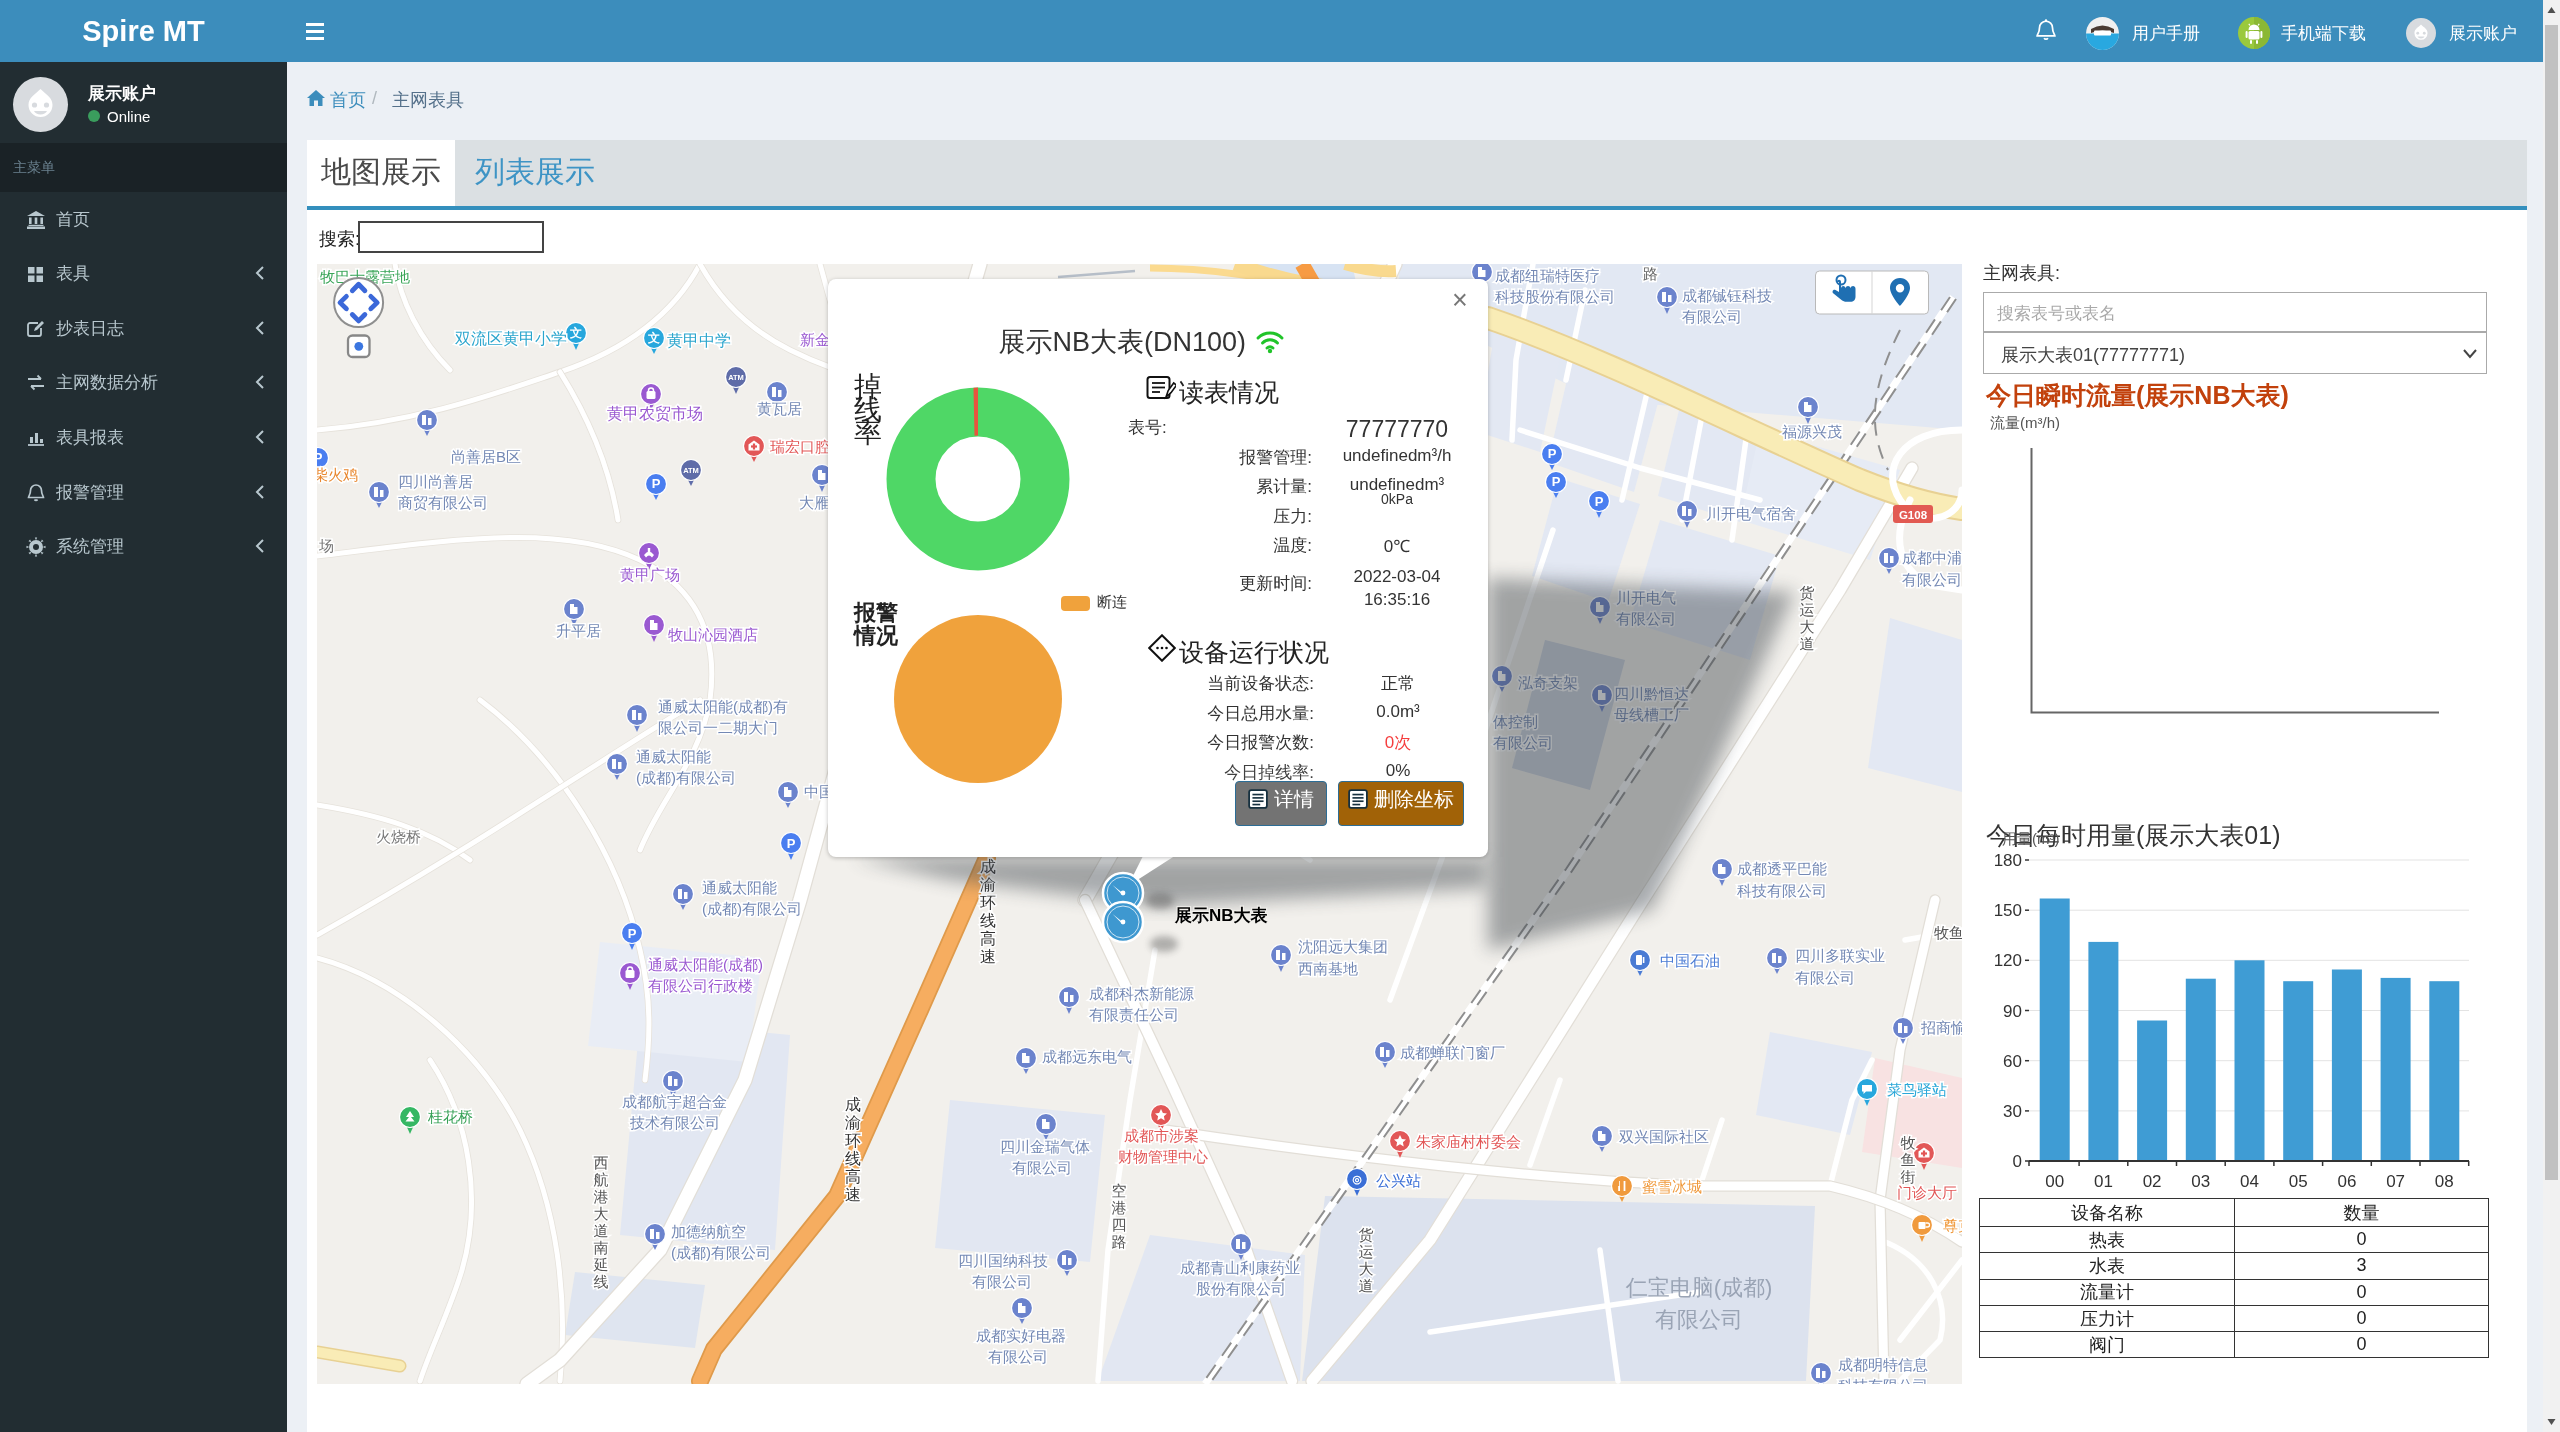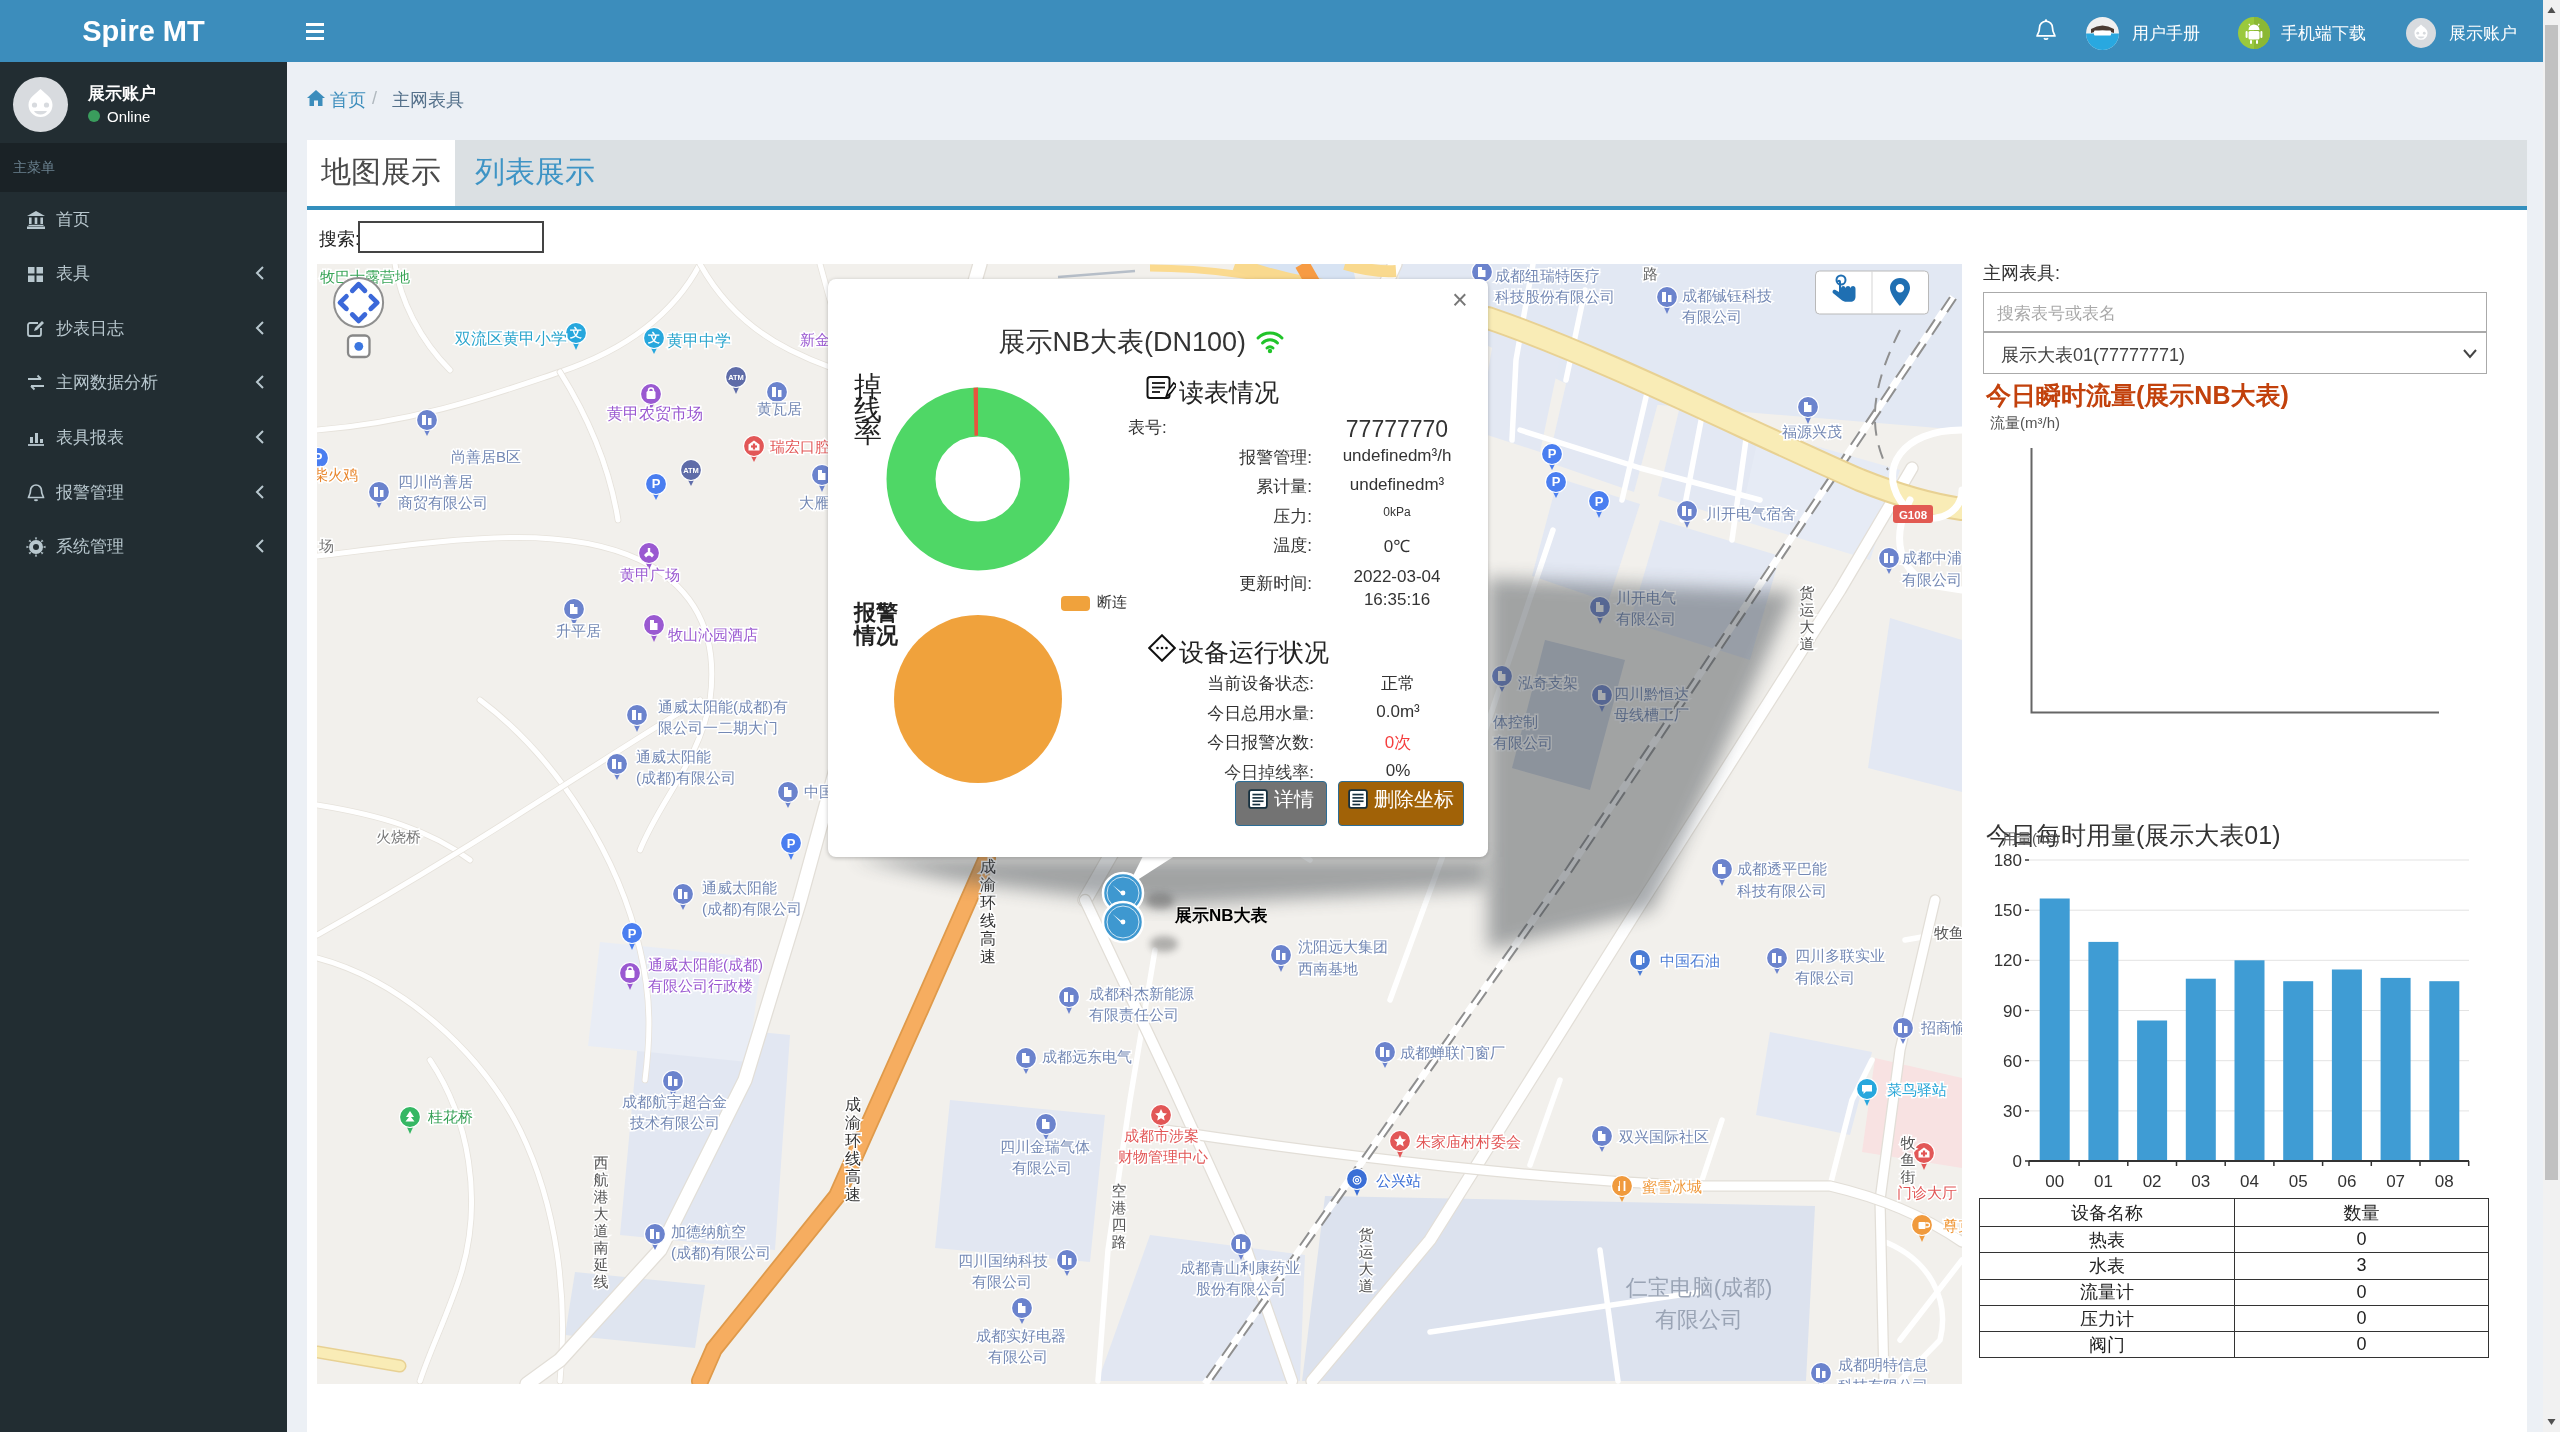--- a/index.html
+++ b/index.html
@@ -749,21 +749,21 @@
 <path d="M 20 22 l 2.2 -6.5 l 5.5 -7.5 l 2.8 2.2 l -5.5 7.5 Z" fill="#fff" stroke="#111" stroke-width="1.6"></path>
     </svg>
 <div class="abs" style="left:351px;top:97px;font-size:25px;color:#222">读表情况</div>
 <div class="abs" style="left:300px;top:137px;width:184px;text-align:left;font-size:17px;color:#333">表号:</div>
 <div class="abs" style="left:494px;top:137px;width:150px;text-align:center;font-size:23px;color:#333">77777770</div>
 <div class="abs" style="left:300px;top:167px;width:184px;text-align:right;font-size:17px;color:#333">报警管理:</div>
 <div class="abs" style="left:494px;top:167px;width:150px;text-align:center;font-size:17px;color:#333">undefinedm³/h</div>
 <div class="abs" style="left:300px;top:196px;width:184px;text-align:right;font-size:17px;color:#333">累计量:</div>
 <div class="abs" style="left:494px;top:196px;width:150px;text-align:center;font-size:17px;color:#333">undefinedm³</div>
 <div class="abs" style="left:300px;top:226px;width:184px;text-align:right;font-size:17px;color:#333">压力:</div>
-<div class="abs" style="left:494px;top:226px;width:150px;text-align:center;font-size:12px;color:#333">0kPa</div>
+<div class="abs" style="left:494px;top:212px;width:150px;text-align:center;font-size:14px;color:#333">0kPa</div>
 <div class="abs" style="left:300px;top:255px;width:184px;text-align:right;font-size:17px;color:#333">温度:</div>
 <div class="abs" style="left:494px;top:255px;width:150px;text-align:center;font-size:17px;color:#333">0℃</div>
 <div class="abs" style="left:300px;top:293px;width:184px;text-align:right;font-size:17px;color:#333">更新时间:</div>
 <div class="abs" style="left:494px;top:286px;width:150px;text-align:center;font-size:17px;color:#333;line-height:23px">2022-03-04<br>16:35:16</div>
 <svg class="abs" style="left:320px;top:355px" width="28" height="28" viewBox="0 0 28 28">
 <rect x="5" y="5" width="18" height="18" fill="none" stroke="#111" stroke-width="2" transform="rotate(45 14 14)"></rect>
 <circle cx="9.5" cy="14" r="1.3" fill="#111"></circle>
       <circle cx="14" cy="14" r="1.3" fill="#111"></circle>
       <circle cx="18.5" cy="14" r="1.3" fill="#111"></circle>
     </svg>

